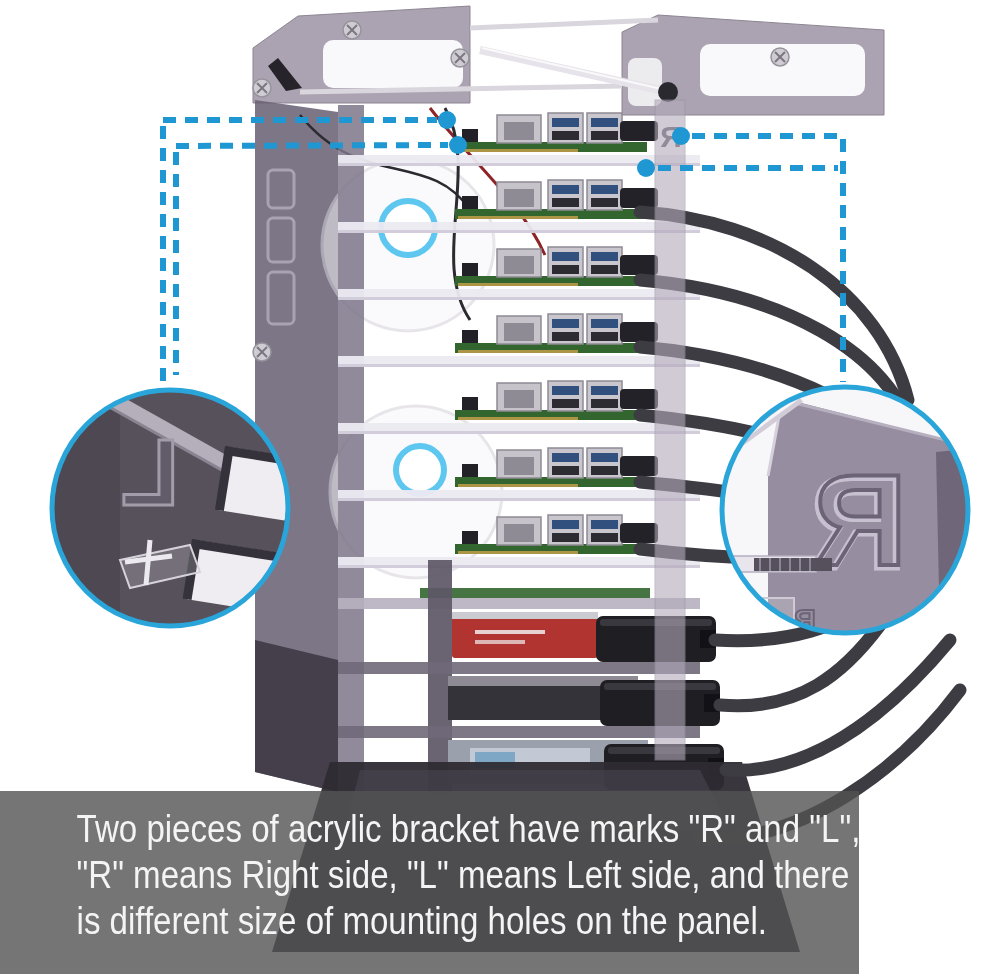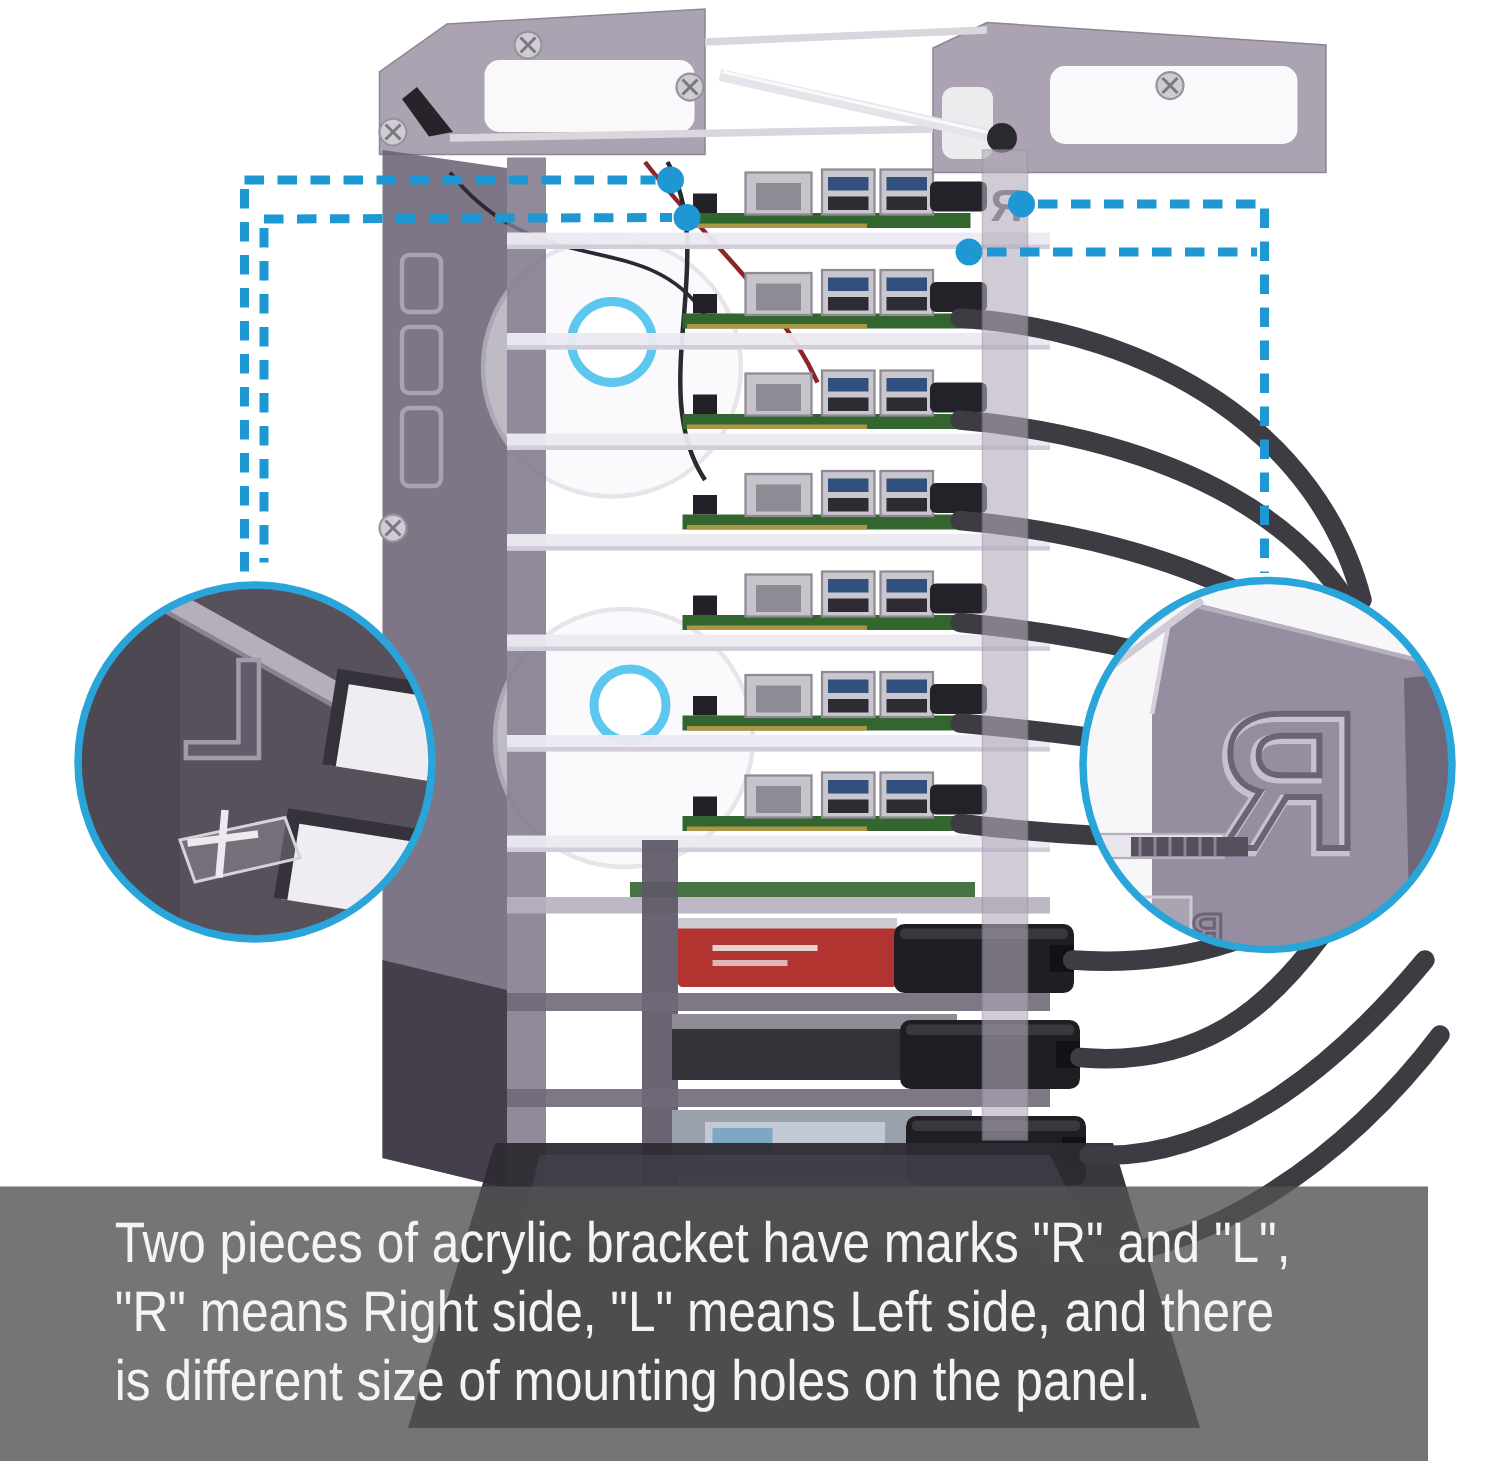--- a/index.html
+++ b/index.html
@@ -1,20 +1,20 @@
 <!DOCTYPE html>
 <html><head>
 <meta charset="utf-8">
 <style>
   html,body{margin:0;padding:0;}
   body{width:1000px;height:974px;position:relative;overflow:hidden;background:#ffffff;
        font-family:"Liberation Sans", sans-serif;}
   .stage{position:absolute;left:0;top:0;width:1000px;height:974px;}
   svg text{font-family:"Liberation Sans", sans-serif;}
-  .caption-bar{position:absolute;left:0;top:791px;width:952px;height:183px;
+  .caption-bar{position:absolute;left:0;top:791px;width:859px;height:183px;
                background:rgba(82,82,82,0.80);}
   .caption-text{padding:15px 0 0 88px;font-size:38px;line-height:46px;color:#f4f4f4;
                 transform:scaleX(0.87);transform-origin:0 0;white-space:nowrap;font-weight:400;}
 </style>
 </head>
 <body>
 
 <svg class="stage" viewBox="0 0 1000 974">
   <defs>
     <clipPath id="clip-left-circle">

